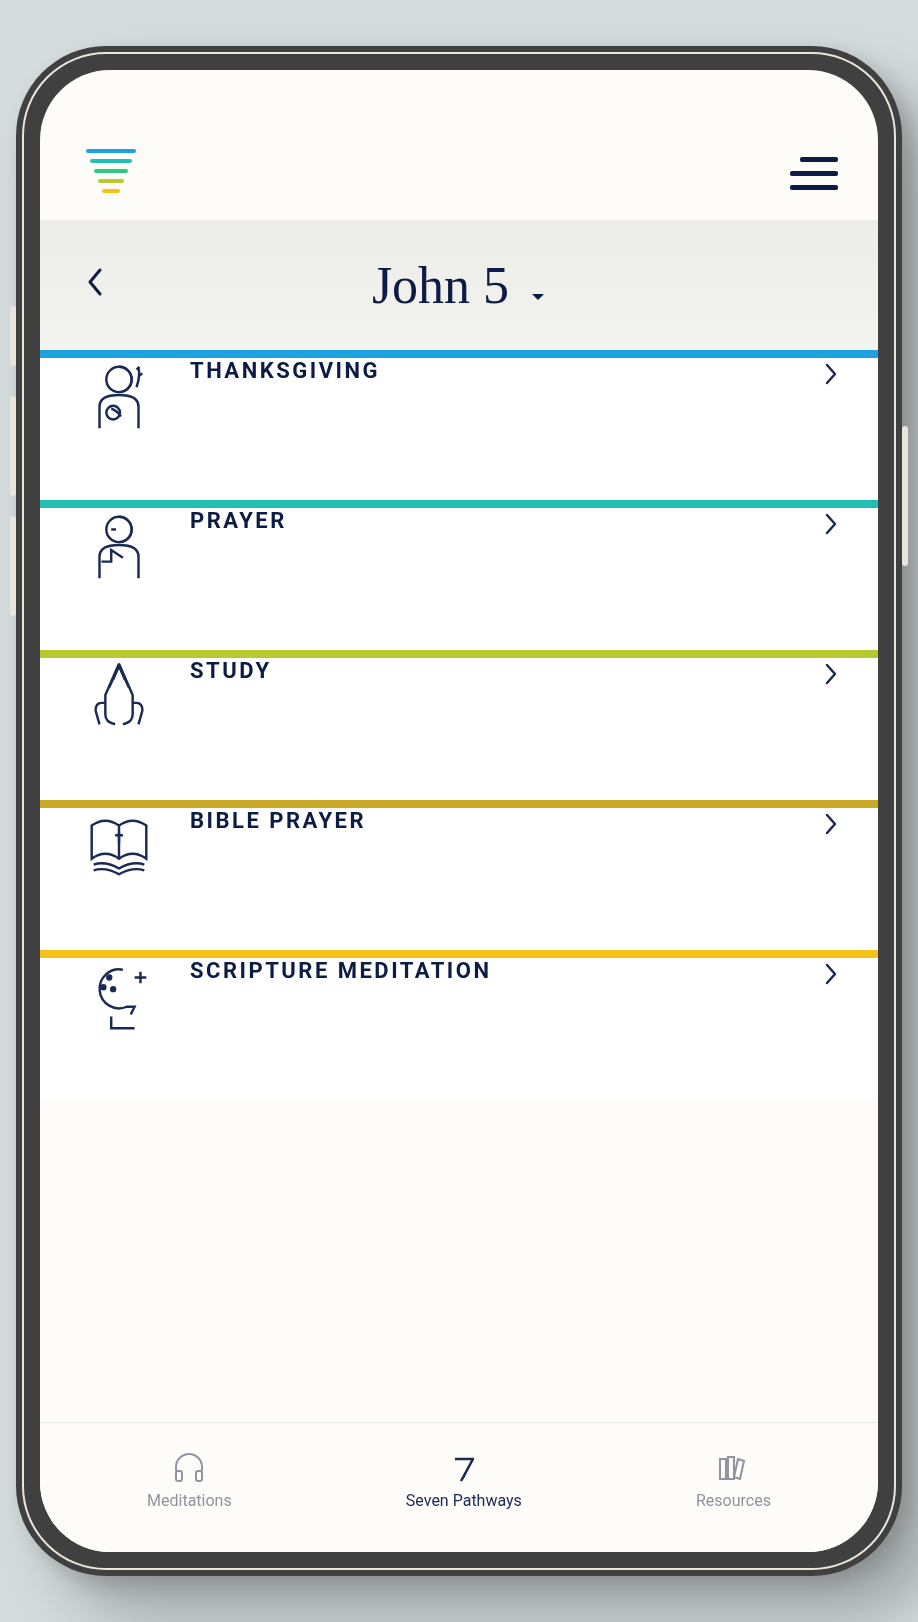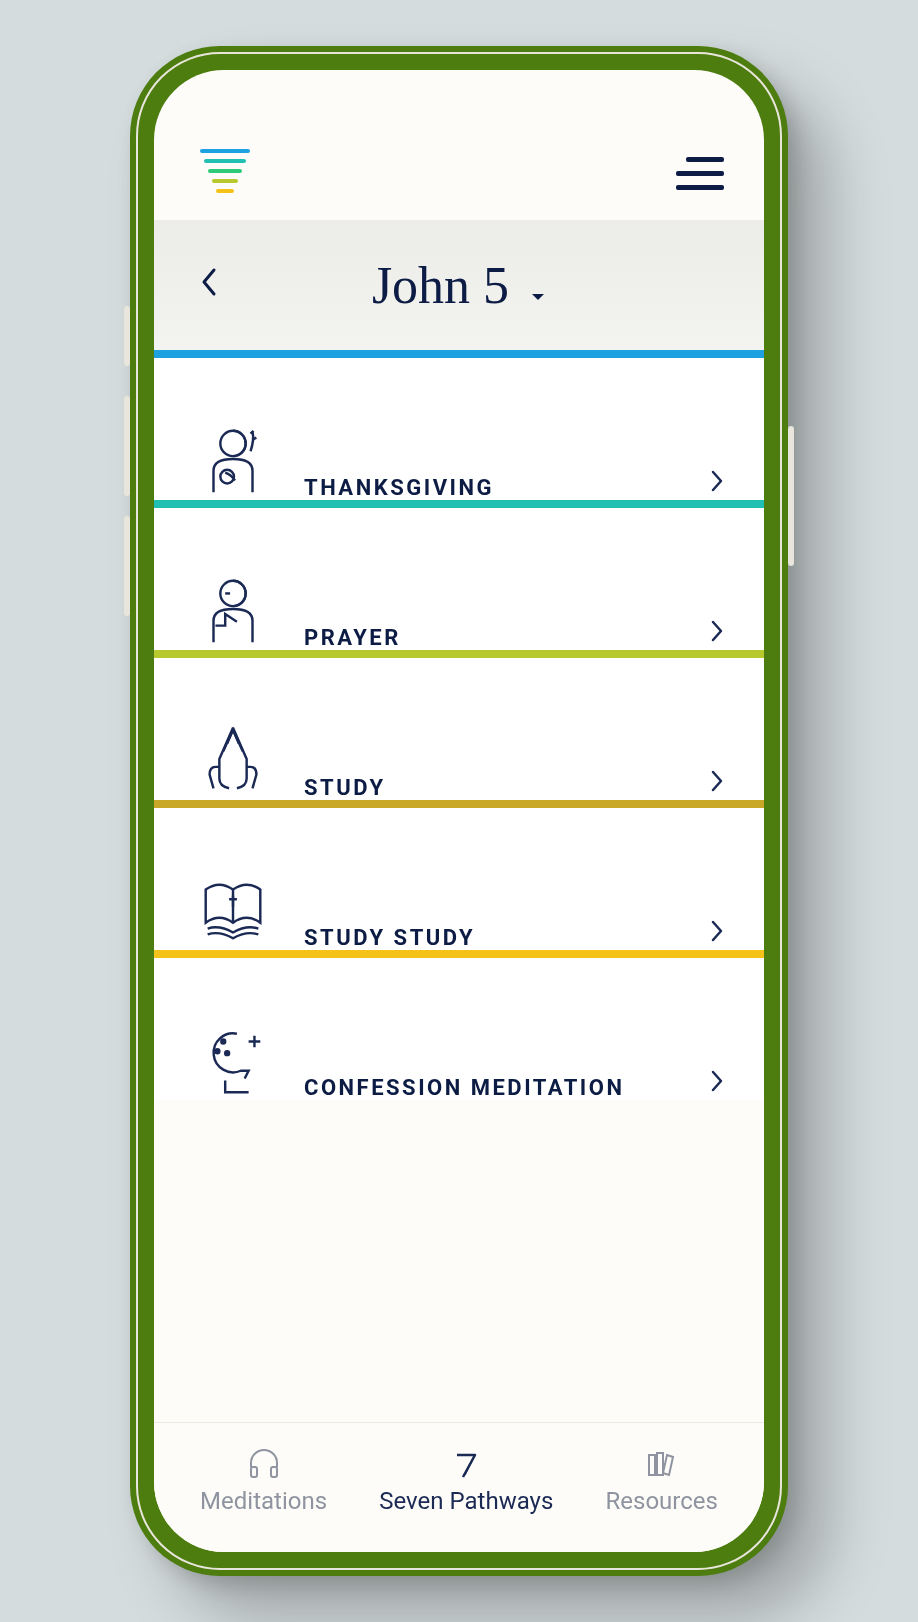--- a/index.html
+++ b/index.html
@@ -3,22 +3,22 @@
 <meta charset="utf-8">
 <style>
 * { margin:0; padding:0; box-sizing:border-box; }
 body {
   background:#d4dcdd;
   font-family: -apple-system, BlinkMacSystemFont, "Segoe UI", Roboto, sans-serif;
   width:918px; height:1622px; overflow:hidden;
   display:flex; align-items:center; justify-content:center;
 }
 .phone {
-  width:658px; height:1530px;
-  background:#4d7c0f;
+  width:886px; height:1530px;
+  background:#404040;
   border-radius:90px;
   position:relative;
   box-shadow: 40px 40px 60px rgba(0,0,0,.25), 8px 8px 20px rgba(0,0,0,.15);
   padding:24px;
 }
 .bezel {
   position:absolute; inset:6px;
   border-radius:84px;
   border:2px solid #e8e6db;
   pointer-events:none;
@@ -61,42 +61,42 @@
 .title { flex:1; text-align:center; font-family:"Georgia","Times New Roman",serif; font-size:52px; color:#0d1c44; font-weight:400;}
 .title .caret{ display:inline-block; margin-left:8px; }
 .title .caret svg{width:16px;height:12px;}
 
 
 .list { flex:1; overflow:hidden; }
 .item {
   position:relative; background:#fff;
   border-top:8px solid var(--c);
   height:150px;
-  display:flex; align-items:flex-end; padding:0 40px;
+  display:flex; align-items:flex-start; padding:0 40px;
   cursor:pointer;
 }
 .item .icon { width:78px; height:78px; color:#1b2a55; flex-shrink:0; }
 .item .icon svg{width:100%;height:100%;}
 .item .label{
   flex:1; margin-left:32px;
   font-size:22px; font-weight:700; letter-spacing:2.5px;
   color:#0d1c44;
 }
 .item .chev{ color:#1b2a55; font-size:30px; }
 
 
 .bottomnav{
   height:130px; background:#fdfcf8; border-top:1px solid #eceae0;
   display:flex; align-items:center; justify-content:space-around;
   padding:0 20px 14px 20px;
 }
 .nav-item{ display:flex; flex-direction:column; align-items:center; gap:6px; cursor:pointer;}
 .nav-item .ni-icon{ width:34px; height:34px; color:#8f94a0;}
 .nav-item .ni-icon svg{width:100%;height:100%;}
-.nav-item .ni-label{ font-size:24px; color:#8f94a0; font-weight:400;}
+.nav-item .ni-label{ font-size:16px; color:#8f94a0; font-weight:400;}
 .nav-item.active .ni-icon,.nav-item.active .ni-label{ color:#1b2a55; }
 </style>
 </head>
 <body>
 
 <div class="phone">
   <div class="bezel"></div>
   <div class="notch">
     <div class="speaker"></div>
     <div class="camera"></div>
@@ -186,35 +186,35 @@
               <path d="M3 3 L11 12 L3 21" fill="none" stroke="currentColor" stroke-width="2.5" stroke-linecap="round" stroke-linejoin="round"></path>
             </svg></div>
         </div>
         <div class="item" style="--c: #c9a727;">
           <div class="icon"><svg viewBox="0 0 80 80" fill="none" stroke="currentColor" stroke-width="2.5">
               <path d="M40 18 q-14-10-28 0 v34 q14-10 28 0 q14-10 28 0 V18 q-14-10-28 0Z"></path>
               <line x1="40" y1="18" x2="40" y2="52"></line>
               <path d="M36 28 h8 M40 24 v12"></path>
               <path d="M14 58 q12-4 26 4 q14-8 26-4 M14 64 q12-4 26 4 q14-8 26-4"></path>
             </svg></div>
-          <div class="label">STUDY STUDY</div>
+          <div class="label">BIBLE PRAYER</div>
           <div class="chev"><svg width="14" height="24" viewBox="0 0 14 24">
               <path d="M3 3 L11 12 L3 21" fill="none" stroke="currentColor" stroke-width="2.5" stroke-linecap="round" stroke-linejoin="round"></path>
             </svg></div>
         </div>
         <div class="item" style="--c: #f5c21a;">
           <div class="icon"><svg viewBox="0 0 80 80" fill="none" stroke="currentColor" stroke-width="2.5">
               <path d="M44 12 a20 20 0 1 0 4 38 h8 l-4 8"></path>
               <path d="M32 60 v12 h24"></path>
               <circle cx="30" cy="20" r="2" fill="currentColor"></circle>
               <circle cx="24" cy="30" r="2" fill="currentColor"></circle>
               <circle cx="34" cy="32" r="2" fill="currentColor"></circle>
               <path d="M56 20 h12 M62 14 v12"></path>
             </svg></div>
-          <div class="label">CONFESSION MEDITATION</div>
+          <div class="label">SCRIPTURE MEDITATION</div>
           <div class="chev"><svg width="14" height="24" viewBox="0 0 14 24">
               <path d="M3 3 L11 12 L3 21" fill="none" stroke="currentColor" stroke-width="2.5" stroke-linecap="round" stroke-linejoin="round"></path>
             </svg></div>
         </div>
       </div>
 
     <div class="bottomnav">
 
     <div class="nav-item">
           <div class="ni-icon"><svg viewBox="0 0 34 34" fill="none" stroke="currentColor" stroke-width="2">

